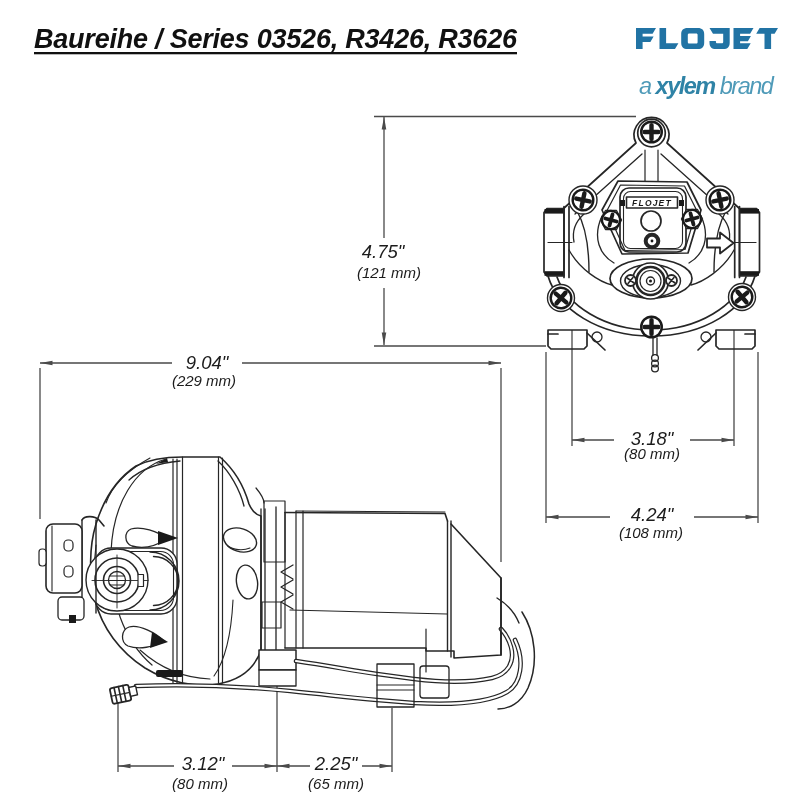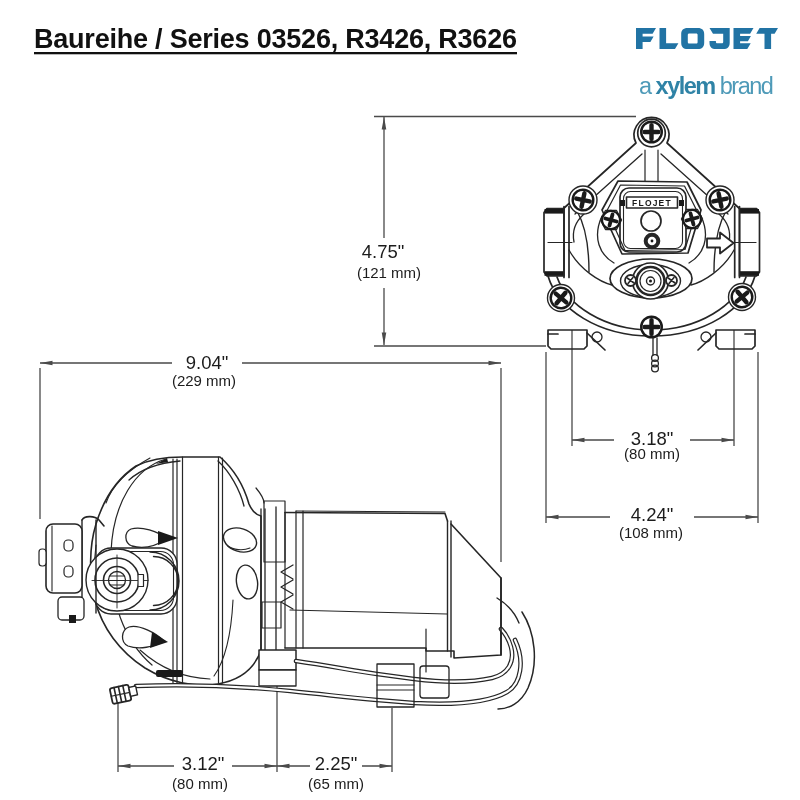--- a/index.html
+++ b/index.html
@@ -1,15 +1,15 @@
 <!DOCTYPE html>
 <html><head><meta charset="utf-8">
 <style>
 html,body{margin:0;padding:0;width:800px;height:800px;background:#ffffff;font-family:"Liberation Sans",sans-serif;}
-#c{position:relative;width:800px;height:800px;overflow:hidden;}
+#c{position:relative;width:800px;height:800px;overflow:hidden;font-style:italic;}
 svg{position:absolute;top:0;left:0;}
 </style></head>
 <body>
 <div id="c">
 <svg width="800" height="800" viewBox="0 0 800 800">
 <defs>
 <g id="screw">
 <circle r="10.3" fill="#fff" stroke="#1a1a1a" stroke-width="2.4"></circle>
 <path d="M-6.9 0H6.9M0 -6.9V6.9" stroke="#1a1a1a" stroke-width="4.4" fill="none"></path>
 </g>

